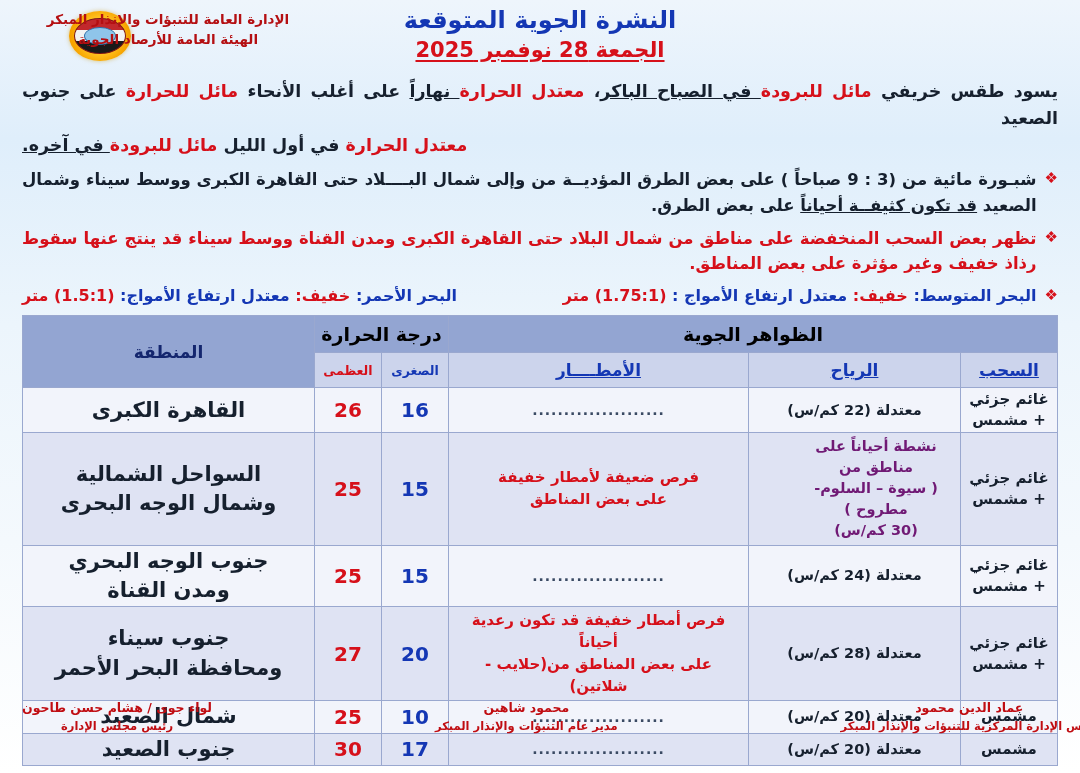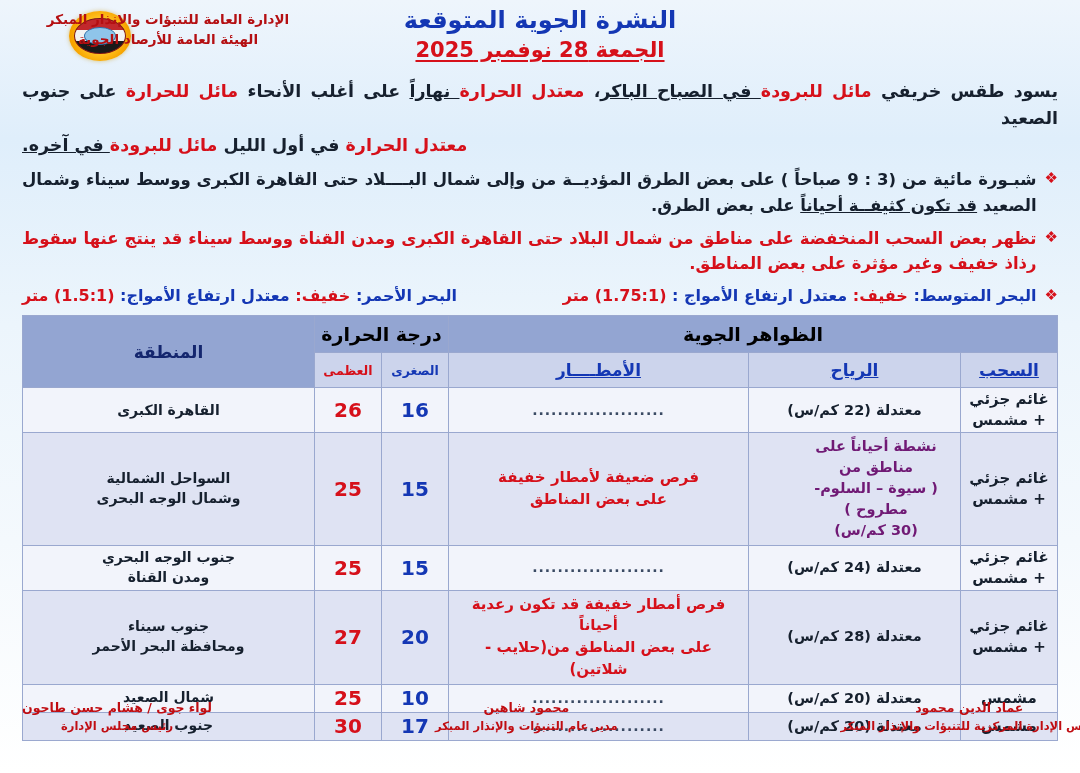--- a/index.html
+++ b/index.html
@@ -89,21 +89,21 @@
   .th-region{
     background:#93a5d2;color:#14266e;font-size:17px;font-weight:bold;
   }
   .th-sub{
     background:#ccd4ec;color:#1437b4;font-size:17px;font-weight:bold;height:32px;text-decoration:underline;
   }
   .th-max{background:#ccd4ec;color:#d6101a;font-size:12.5px;font-weight:bold;}
   .th-min{background:#ccd4ec;color:#1437b4;font-size:12.5px;font-weight:bold;}
   tr.r-odd td{background:#f2f4fb;}
   tr.r-even td{background:#dfe3f3;}
-  td.region{font-size:14px;font-weight:bold;color:#16202e;line-height:1.4;}
+  td.region{font-size:21px;font-weight:bold;color:#16202e;line-height:1.4;}
   td.tmax{font-size:20px;font-weight:bold;color:#d6101a;}
   td.tmin{font-size:20px;font-weight:bold;color:#1437b4;}
   td.rain{font-size:15px;font-weight:bold;line-height:1.45;padding:3px 6px;}
   td.rain.none{color:#3a4a63;letter-spacing:1px;font-size:14px;}
   td.rain.alert{color:#d6101a;}
   td.wind{font-size:14.5px;font-weight:bold;line-height:1.45;padding:3px 5px;color:#16202e;}
   td.wind.alert{color:#701a75;padding-left:48px;}
   td.cloud{font-size:15px;font-weight:bold;line-height:1.4;color:#16202e;}
   .col-cloud{width:97px;}
   .col-wind{width:212px;}

